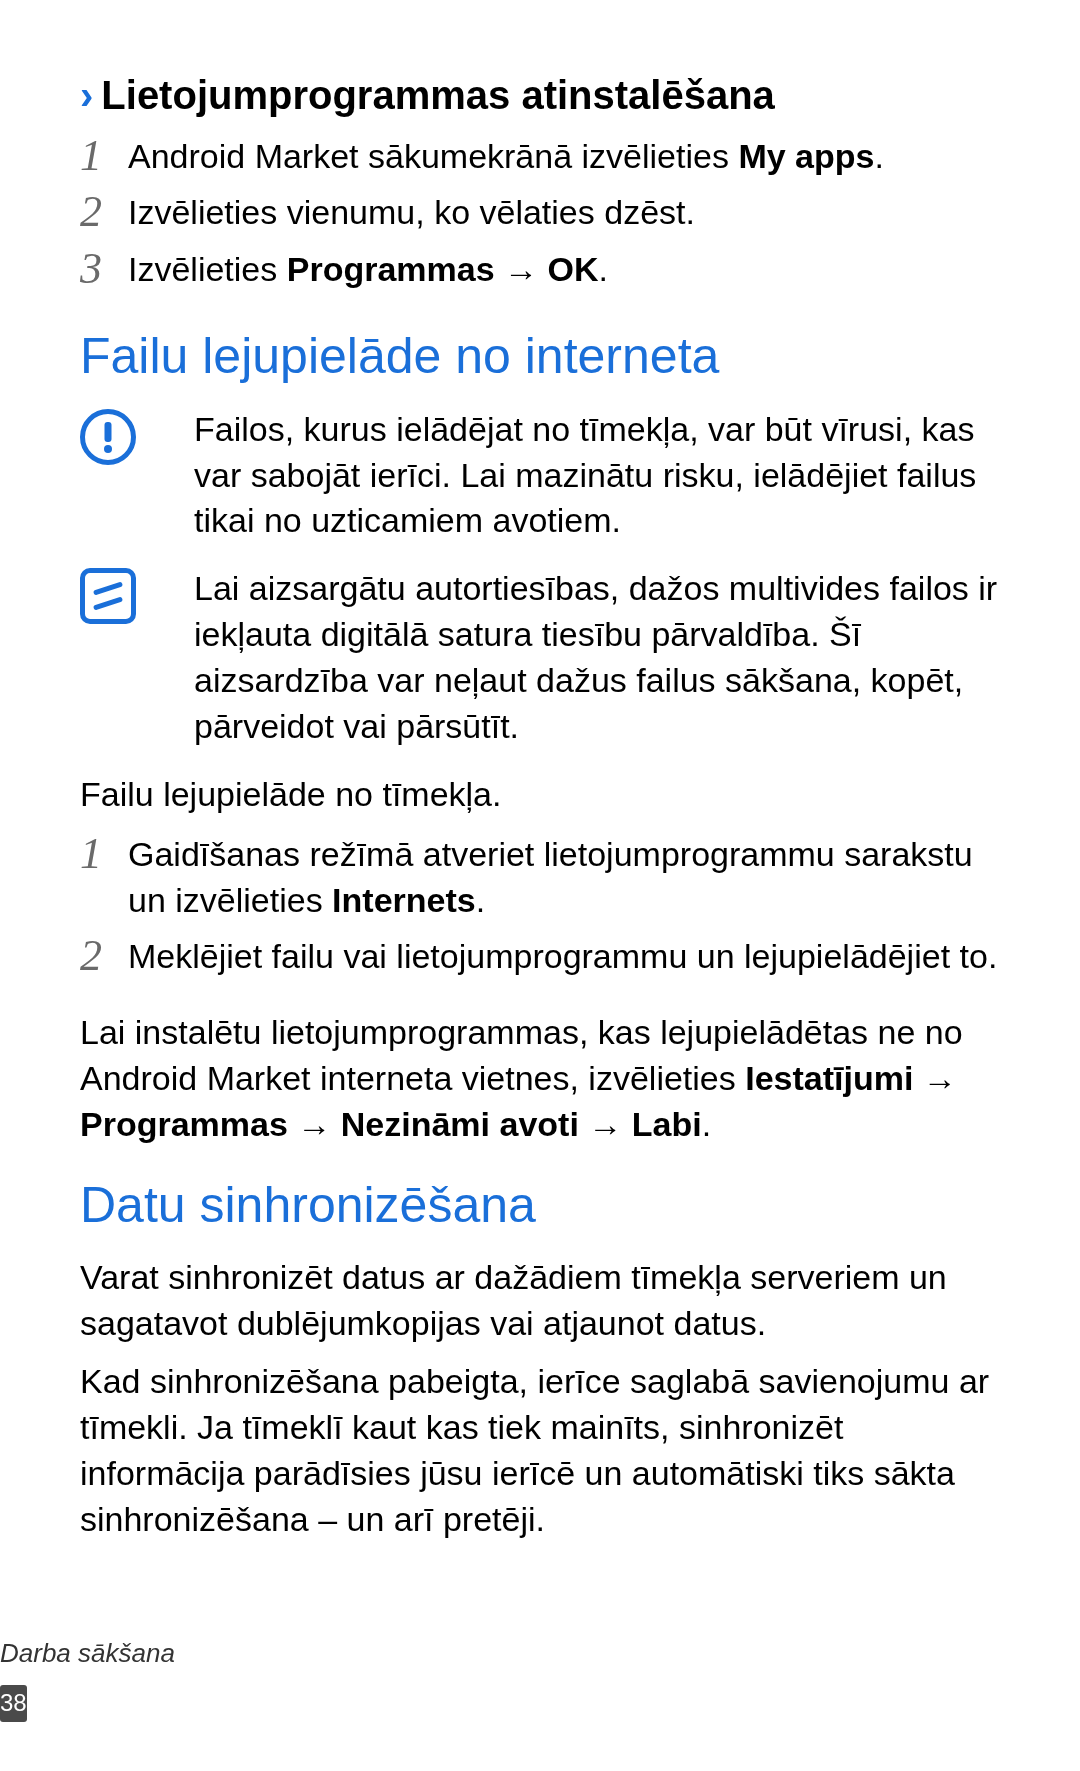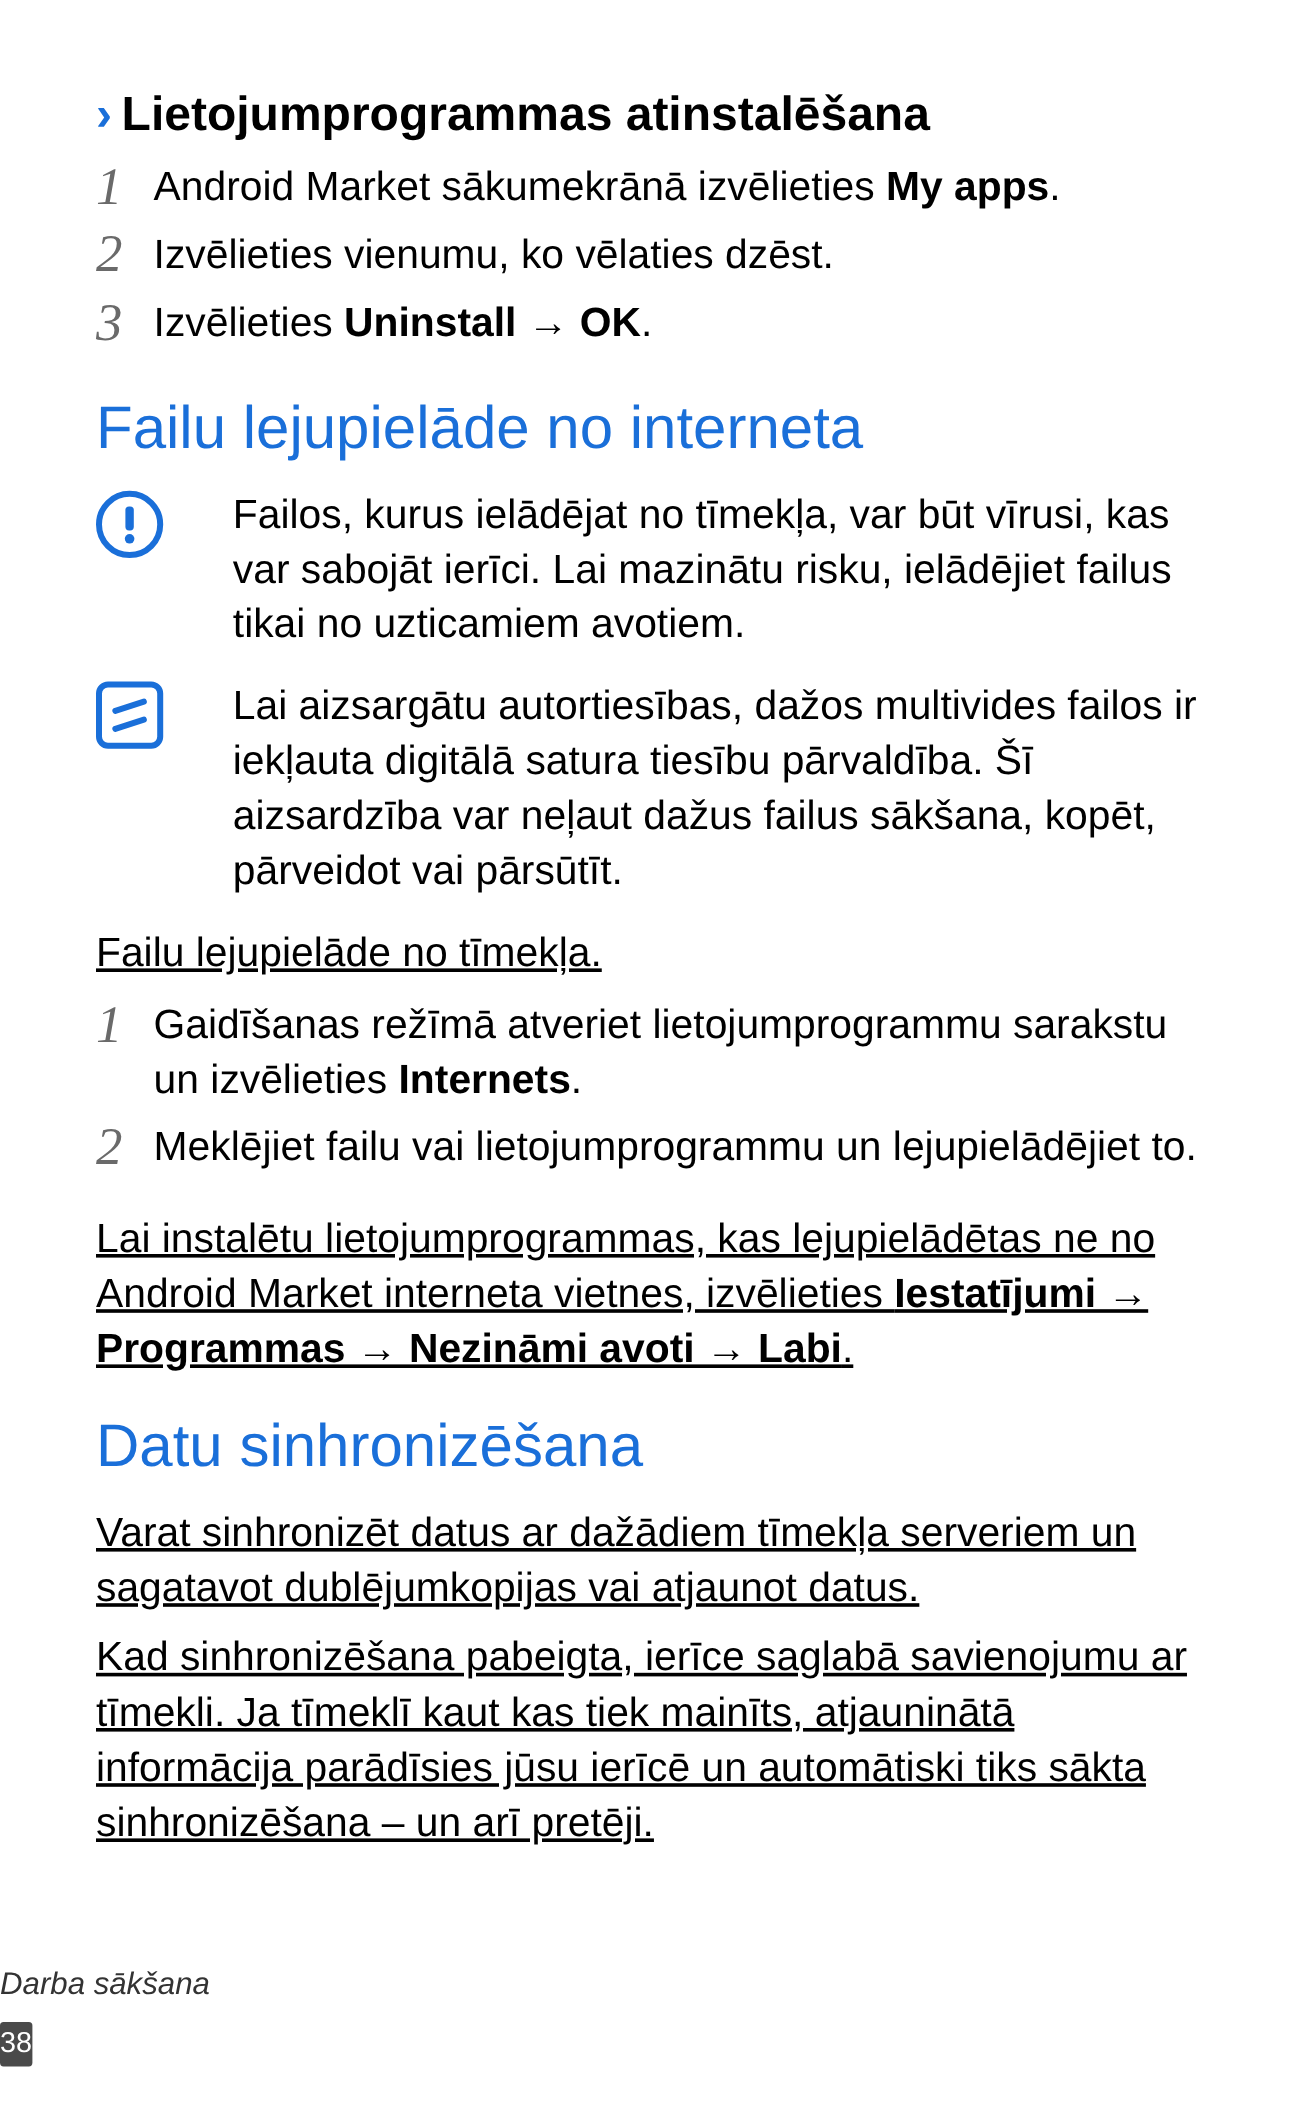--- a/index.html
+++ b/index.html
@@ -129,21 +129,20 @@
     left: 8px;
     top: 28px;
     width: 30px;
     height: 5px;
     background: #1a6fd9;
     transform: rotate(-18deg);
     border-radius: 3px;
   }
   .para {
     margin: 12px 0;
-    text-decoration: underline;
   }
   .footer {
     position: absolute;
     bottom: 48px;
     left: 0;
     width: 100%;
     text-align: left;
     margin-top: 40px;
   }
   .footer .ftitle {
@@ -181,21 +180,21 @@
     </li>
     <li>
       <span class="num">2</span>
       <span class="txt">
         <span>Izvēlieties vienumu, ko vēlaties dzēst.</span>
       </span>
     </li>
     <li>
       <span class="num">3</span>
       <span class="txt">
-        <span>Izvēlieties </span><b>Uninstall → OK</b><span>.</span>
+        <span>Izvēlieties </span><b>Programmas → OK</b><span>.</span>
       </span>
     </li>
   </ol>
 
   <div class="h2blue">Failu lejupielāde no interneta</div>
 
   <div class="callout">
     <div class="icon icon-warn"></div>
     <div class="body">Failos, kurus ielādējat no tīmekļa, var būt vīrusi, kas var sabojāt ierīci. Lai mazinātu risku, ielādējiet failus tikai no uzticamiem avotiem.</div>
   </div>
@@ -221,20 +220,20 @@
       </span>
     </li>
   </ol>
 
   <div class="para">
     <span>Lai instalētu lietojumprogrammas, kas lejupielādētas ne no Android Market interneta vietnes, izvēlieties </span><b>Iestatījumi → Programmas → Nezināmi avoti → Labi</b><span>.</span>
   </div>
 
   <div class="h2blue" style="margin-top:24px;">Datu sinhronizēšana</div>
   <div class="para">Varat sinhronizēt datus ar dažādiem tīmekļa serveriem un sagatavot dublējumkopijas vai atjaunot datus.</div>
-  <div class="para">Kad sinhronizēšana pabeigta, ierīce saglabā savienojumu ar tīmekli. Ja tīmeklī kaut kas tiek mainīts, atjauninātā informācija parādīsies jūsu ierīcē un automātiski tiks sākta sinhronizēšana – un arī pretēji.</div>
+  <div class="para">Kad sinhronizēšana pabeigta, ierīce saglabā savienojumu ar tīmekli. Ja tīmeklī kaut kas tiek mainīts, sinhronizēt informācija parādīsies jūsu ierīcē un automātiski tiks sākta sinhronizēšana – un arī pretēji.</div>
 
   <div class="footer">
     <div class="ftitle">Darba sākšana</div>
     <div class="pagenum">38</div>
   </div>
 
 </div>
 
 </body></html>

